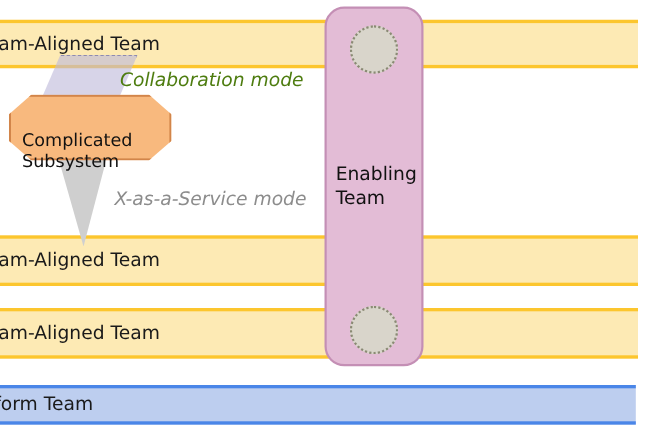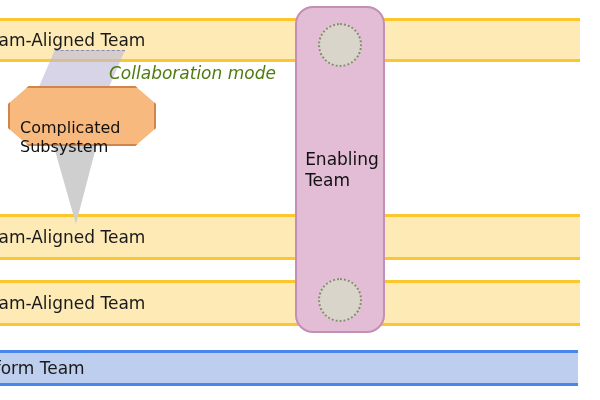--- a/index.html
+++ b/index.html
@@ -190,20 +190,21 @@
 
   <div id="collaboration-shape"></div>
 
   <div id="xaas-shape"></div>
 
   <div id="complicated-subsystem"></div>
   <div id="complicated-subsystem-label">Complicated
 Subsystem</div>
 
   <div class="mode-label" id="label-collaboration">Collaboration mode</div>
+  <div class="mode-label" id="label-xaas">X-as-a-Service mode</div>
 
   <div class="stream-band" id="band-2">
     <span class="band-label">eam-Aligned Team</span>
   </div>
 
   <div class="stream-band" id="band-3">
     <span class="band-label">eam-Aligned Team</span>
   </div>
 
   <div id="enabling-team">

